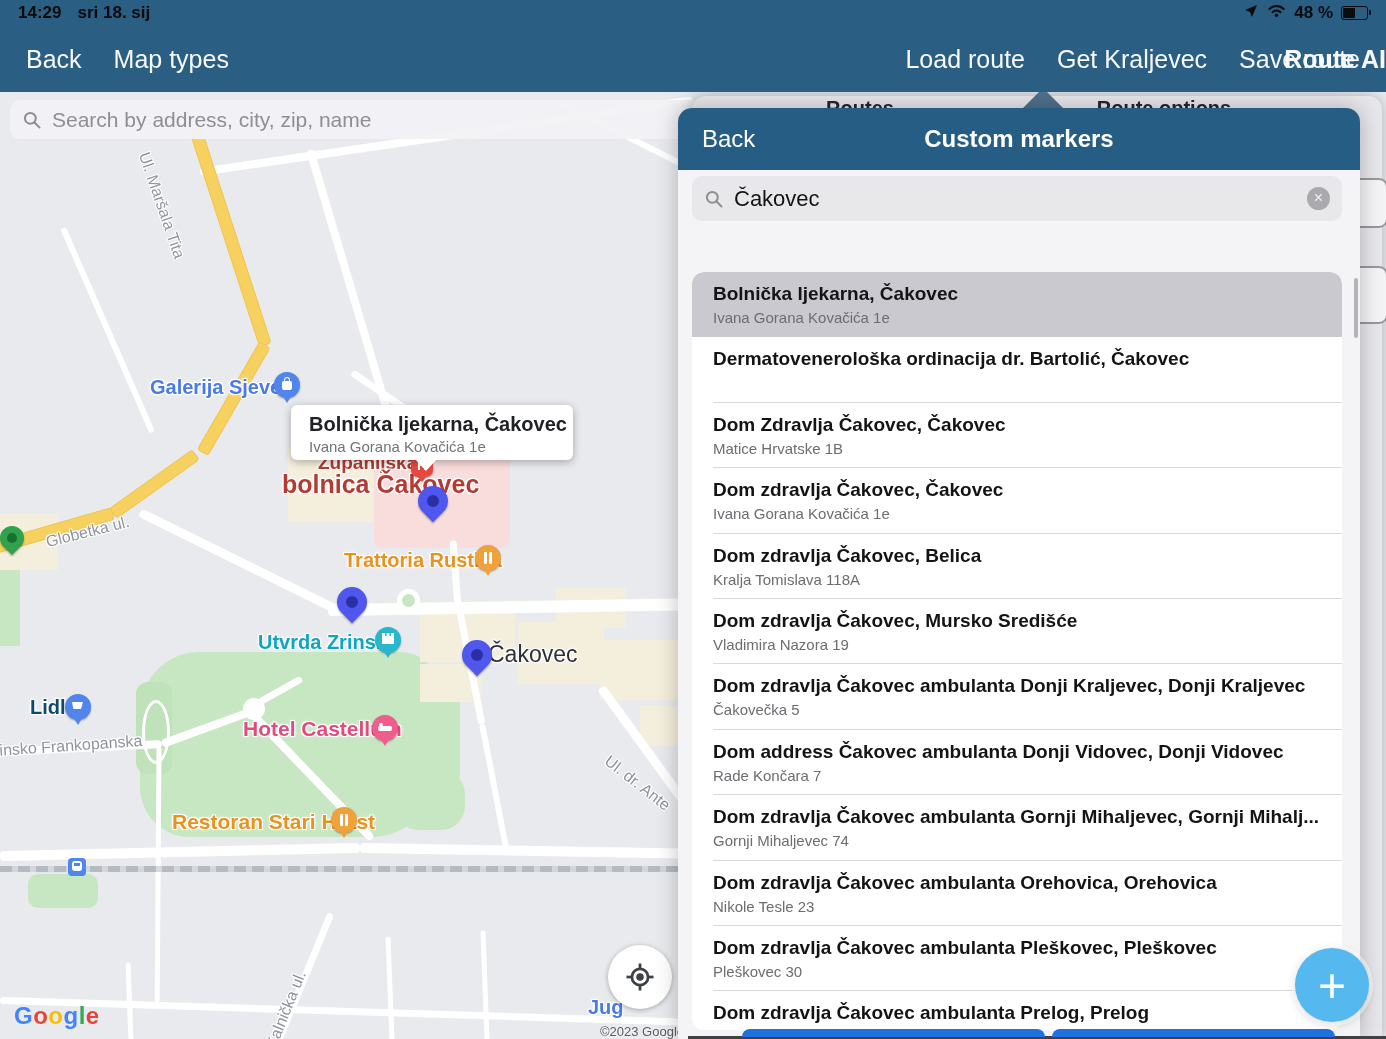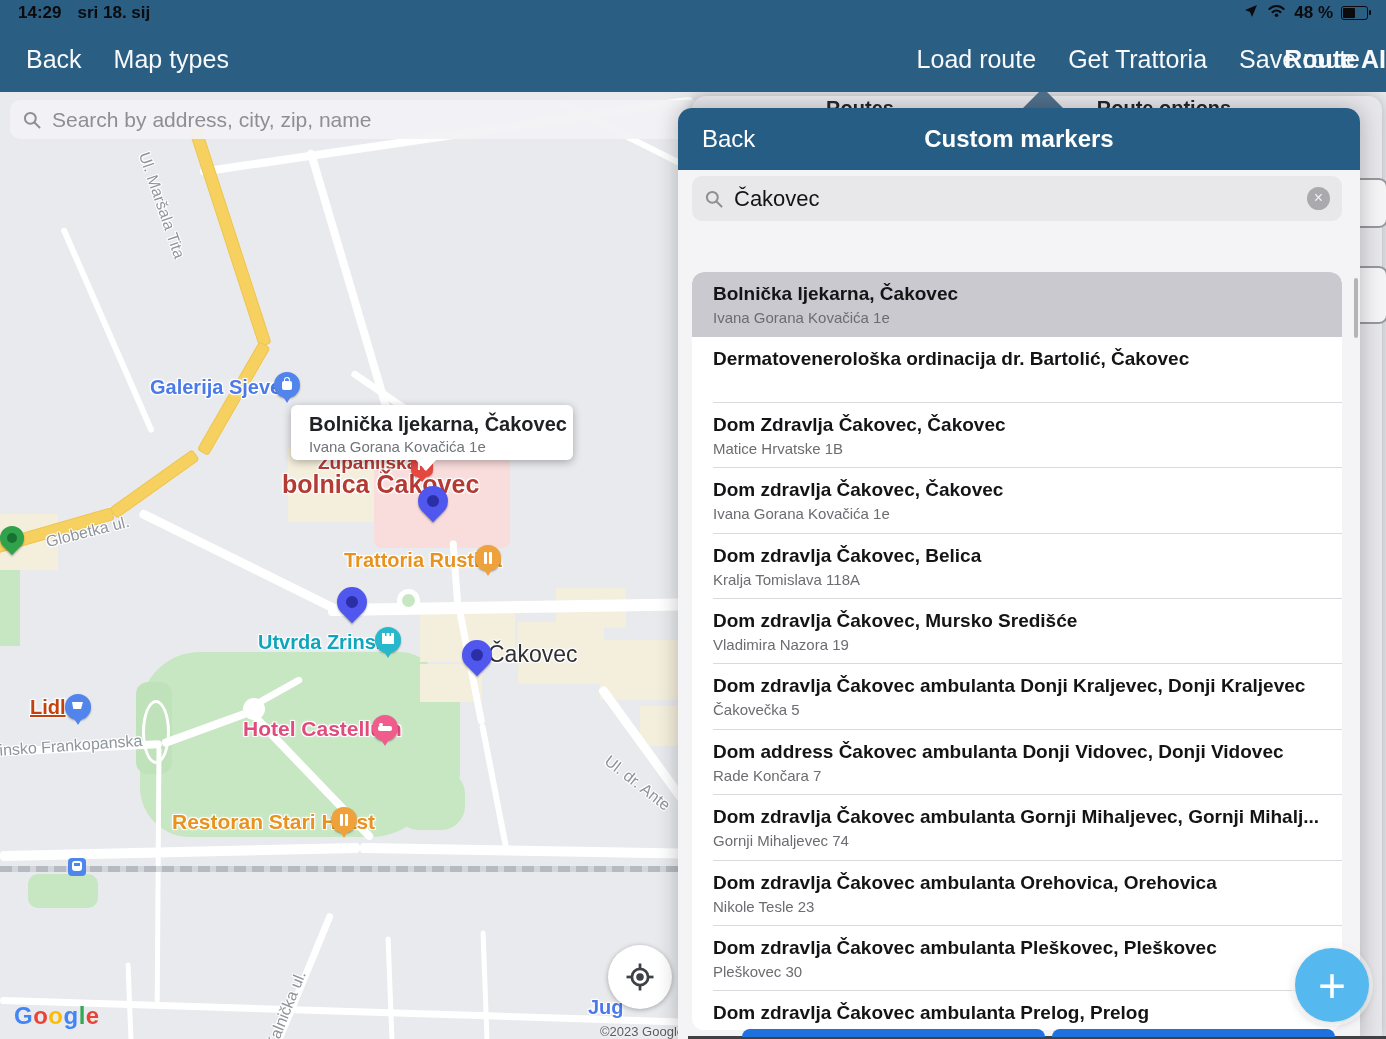--- a/index.html
+++ b/index.html
@@ -112,21 +112,21 @@
   </div>
 
   <div id="navbar" class="abs">
     <div class="nav-left">
       <span class="nav-btn">Back</span>
       <span class="nav-btn">Map types</span>
     </div>
     <span class="nav-title">Route AI</span>
     <div class="nav-right">
       <span class="nav-btn">Load route</span>
-      <span class="nav-btn">Get Trattoria</span>
+      <span class="nav-btn">Get Kraljevec</span>
       <span class="nav-btn">Save route</span>
     </div>
   </div>
 
   <div id="map" class="abs">
 
     <div class="poly" style="left:140px;top:560px;width:300px;height:185px;background:var(--park_green,#C7E6C2);border-radius:60px 40px 70px 50px;"></div>
     <div class="poly" style="left:285px;top:576px;width:175px;height:135px;background:var(--park_green,#C7E6C2);border-radius:30px;"></div>
     <div class="poly" style="left:395px;top:678px;width:70px;height:60px;background:var(--park_green,#C7E6C2);border-radius:24px;"></div>
     <div class="poly" style="left:28px;top:782px;width:70px;height:34px;background:var(--park_green,#C7E6C2);border-radius:10px;"></div>
@@ -181,21 +181,21 @@
     <div class="street" style="left:-6px;top:645px;transform:rotate(-4deg);">rinsko Frankopanska</div>
     <div class="street" style="left:238px;top:898px;width:105px;transform:rotate(-68deg);">Kalnička ul.</div>
     <div class="street" style="left:612px;top:660px;transform:rotate(38deg);transform-origin:0 0;">Ul. dr. Ante</div>
 
     <div class="maplbl" style="left:150px;top:284px;color:#4A79E8;">Galerija Sjever</div>
     <div class="maplbl" style="left:318px;top:360px;color:#B33B33;font-size:19px;">Županijska</div>
     <div class="maplbl" style="left:282px;top:378px;color:#B33B33;font-size:25px;">bolnica Čakovec</div>
     <div class="maplbl" style="left:344px;top:457px;color:#E8921F;">Trattoria Rustica</div>
     <div class="maplbl" style="left:258px;top:539px;color:#0FA5BC;">Utvrda Zrinski</div>
     <div class="maplbl" style="left:488px;top:549px;color:#2F3033;font-size:23px;font-weight:normal;">Čakovec</div>
-    <div class="maplbl" style="left:30px;top:604px;color:#c2410c;text-decoration:underline;">Lidl</div>
+    <div class="maplbl" style="left:30px;top:604px;color:#0c4a6e;">Lidl</div>
     <div class="maplbl" style="left:243px;top:625px;color:#E24B7E;font-size:21px;">Hotel Castellum</div>
     <div class="maplbl" style="left:172px;top:718px;color:#E8921F;font-size:21px;">Restoran Stari Hrast</div>
     <div class="maplbl" style="left:588px;top:904px;color:#4A79E8;">Jug</div>
 
     <div class="poi" style="left:274px;top:280px;background:#5285EC;">
         <span class="tail" style="border-top-color:#5285EC;"></span>
         <span class="g-bag"></span>
       </div>
     <div class="poi" style="left:475px;top:453px;background:#EFA13B;">
         <span class="tail" style="border-top-color:#EFA13B;"></span>

